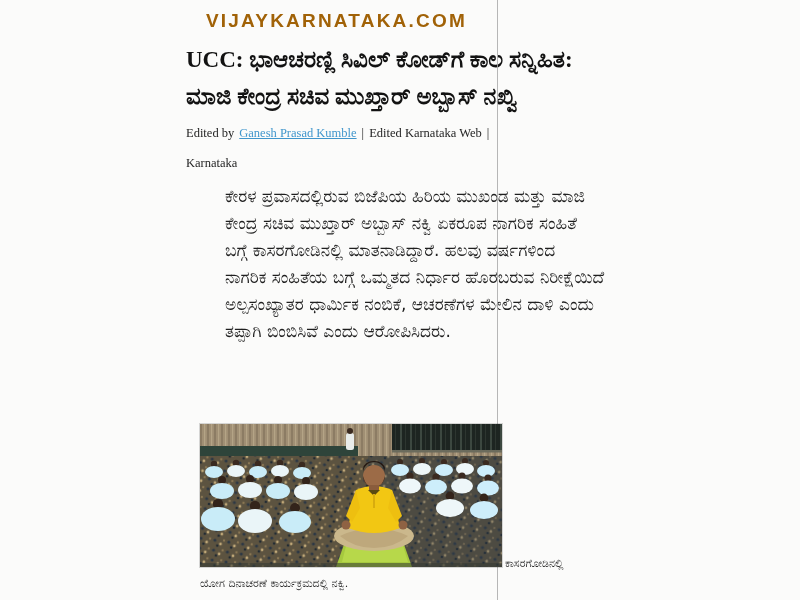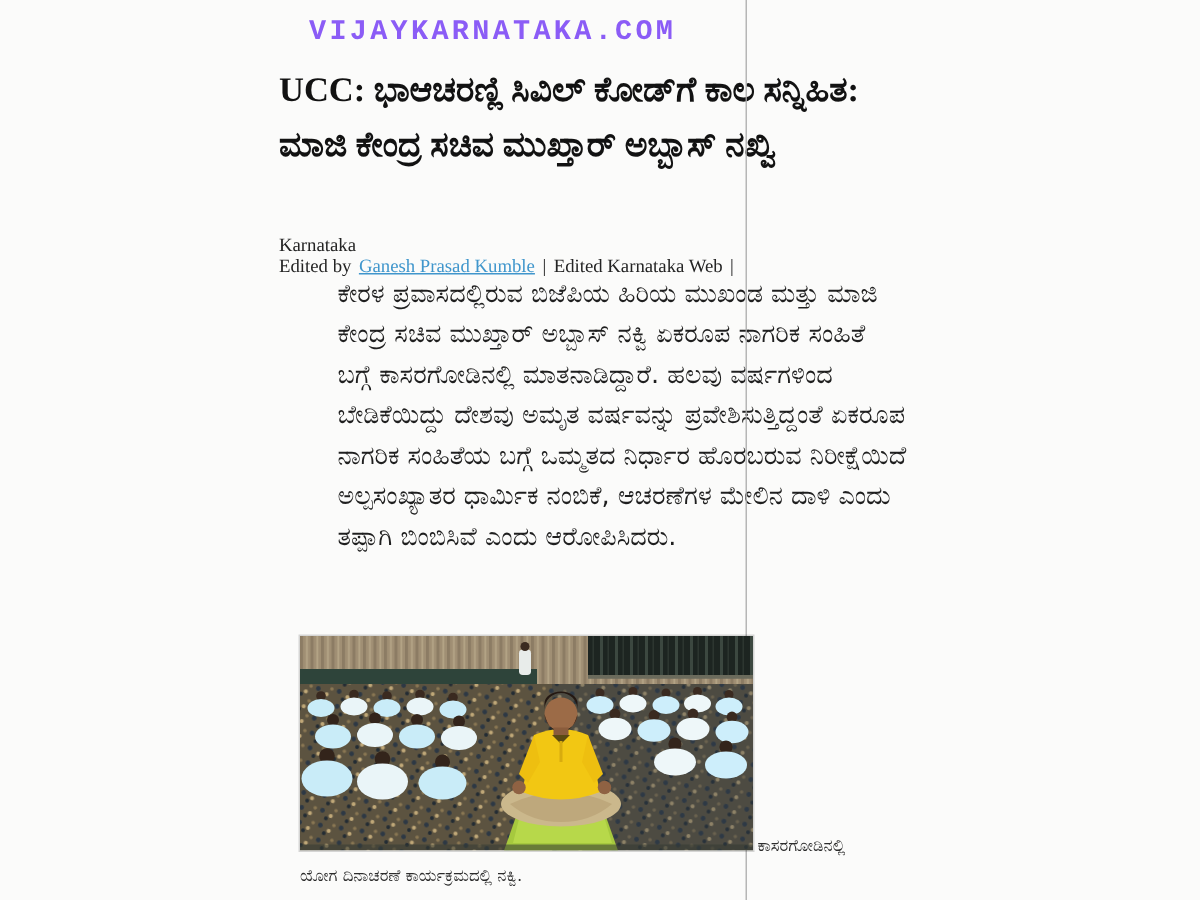--- a/index.html
+++ b/index.html
@@ -2,28 +2,28 @@
 <html><head>
 <meta charset="utf-8">
 <style>
   html,body{margin:0;padding:0;}
   .stage{position:relative;width:800px;height:600px;background:#fbfbfa;overflow:hidden;
          font-family:"Liberation Serif", serif;}
   
   .scanline{position:absolute;left:497px;top:0;width:1px;height:600px;background:#a9a9a9;opacity:.85;z-index:3;}
   
   .masthead{position:absolute;left:206px;top:10px;font-size:19px;font-weight:700;
-            letter-spacing:2.2px;color:#8b5cf6;font-family:Liberation Mono, monospace;z-index:2;}
+            letter-spacing:2.2px;color:#a16207;font-family:Liberation Sans, sans-serif;z-index:2;}
   
   .headline{position:absolute;left:186px;color:#121212;font-weight:700;font-size:23px;
             white-space:nowrap;font-family:"Liberation Serif","DejaVu Sans",serif;z-index:2;}
   .hl1{top:47px;} .hl2{top:84px;}
   
   .byline{position:absolute;left:186px;top:126px;font-size:12.5px;color:#242424;z-index:2;
-          display:flex;gap:5px;align-items:baseline;white-space:nowrap;margin-top:44px;}
+          display:flex;gap:5px;align-items:baseline;white-space:nowrap;}
   .byline a{color:#4096cc;text-decoration:underline;cursor:pointer;}
   
   .subscribe{position:absolute;left:186px;top:156px;font-size:12.5px;color:#242424;z-index:2;cursor:pointer;}
   
   .bodytext{position:absolute;left:186px;top:183px;z-index:2;
             font-family:"DejaVu Sans","Liberation Sans",sans-serif;
             font-size:17px;color:#1f1f1f;}
   .bline{height:27px;line-height:27px;white-space:nowrap;margin-left:39px;}
   
   .photo{position:absolute;left:200px;top:424px;width:302px;height:143px;z-index:4;
@@ -53,21 +53,20 @@
     <span>Edited Karnataka Web</span>
     <span>|</span>
   </div>
 
   <div class="subscribe">Karnataka</div>
 
   <div class="bodytext">
     <div class="bline">ಕೇರಳ ಪ್ರವಾಸದಲ್ಲಿರುವ ಬಿಜೆಪಿಯ ಹಿರಿಯ ಮುಖಂಡ ಮತ್ತು ಮಾಜಿ</div>
     <div class="bline">ಕೇಂದ್ರ ಸಚಿವ ಮುಖ್ತಾರ್ ಅಬ್ಬಾಸ್ ನಕ್ವಿ ಏಕರೂಪ ನಾಗರಿಕ ಸಂಹಿತೆ</div>
     <div class="bline">ಬಗ್ಗೆ ಕಾಸರಗೋಡಿನಲ್ಲಿ ಮಾತನಾಡಿದ್ದಾರೆ. ಹಲವು ವರ್ಷಗಳಿಂದ</div>
-    <div class="bline">ಬೇಡಿಕೆಯಿದ್ದು ದೇಶವು ಅಮೃತ ವರ್ಷವನ್ನು ಪ್ರವೇಶಿಸುತ್ತಿದ್ದಂತೆ ಏಕರೂಪ</div>
     <div class="bline">ನಾಗರಿಕ ಸಂಹಿತೆಯ ಬಗ್ಗೆ ಒಮ್ಮತದ ನಿರ್ಧಾರ ಹೊರಬರುವ ನಿರೀಕ್ಷೆಯಿದೆ</div>
     <div class="bline">ಅಲ್ಪಸಂಖ್ಯಾತರ ಧಾರ್ಮಿಕ ನಂಬಿಕೆ, ಆಚರಣೆಗಳ ಮೇಲಿನ ದಾಳಿ ಎಂದು</div>
     <div class="bline">ತಪ್ಪಾಗಿ ಬಿಂಬಿಸಿವೆ ಎಂದು ಆರೋಪಿಸಿದರು.</div>
   </div>
 
   <svg class="photo" viewBox="0 0 302 143" xmlns="http://www.w3.org/2000/svg" aria-hidden="true">
     <defs>
       <pattern id="carpet" width="14" height="10" patternUnits="userSpaceOnUse" patternTransform="rotate(8)">
         <rect width="14" height="10" fill="#5c5340"></rect>
         <circle cx="3" cy="3" r="1.6" fill="#2d3844"></circle>

